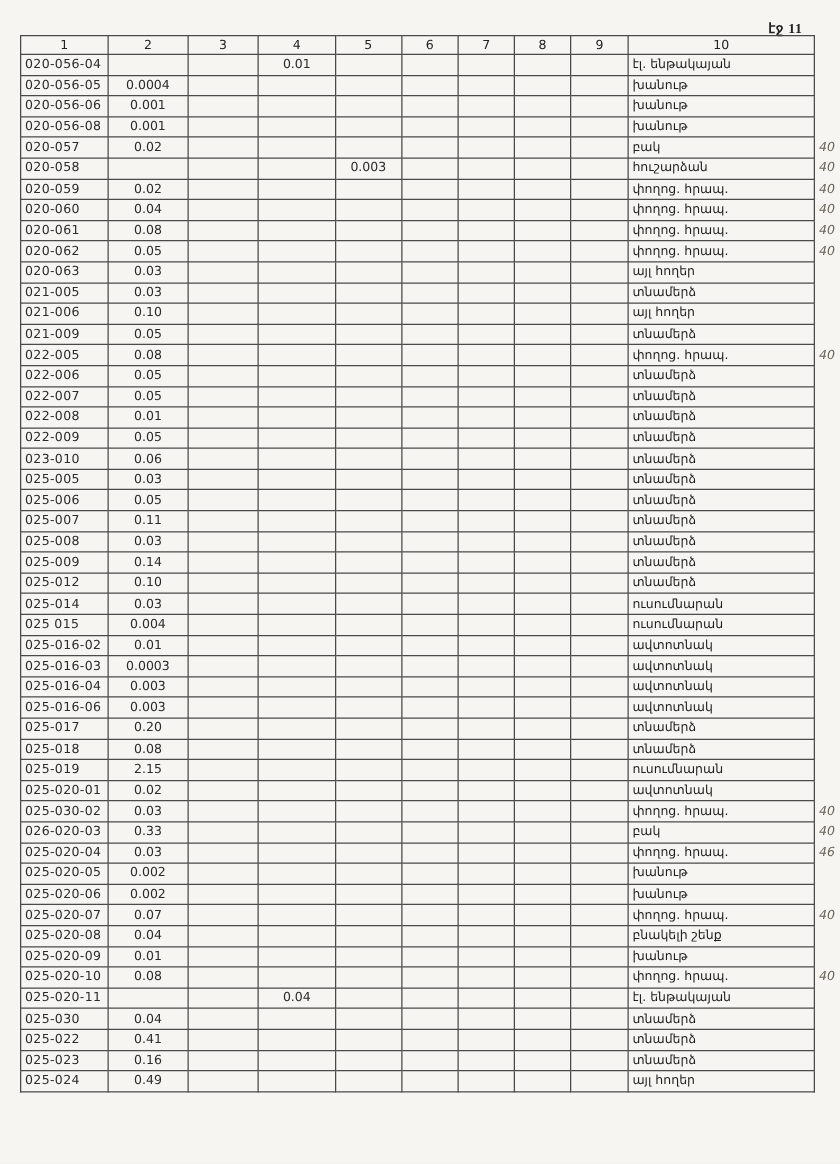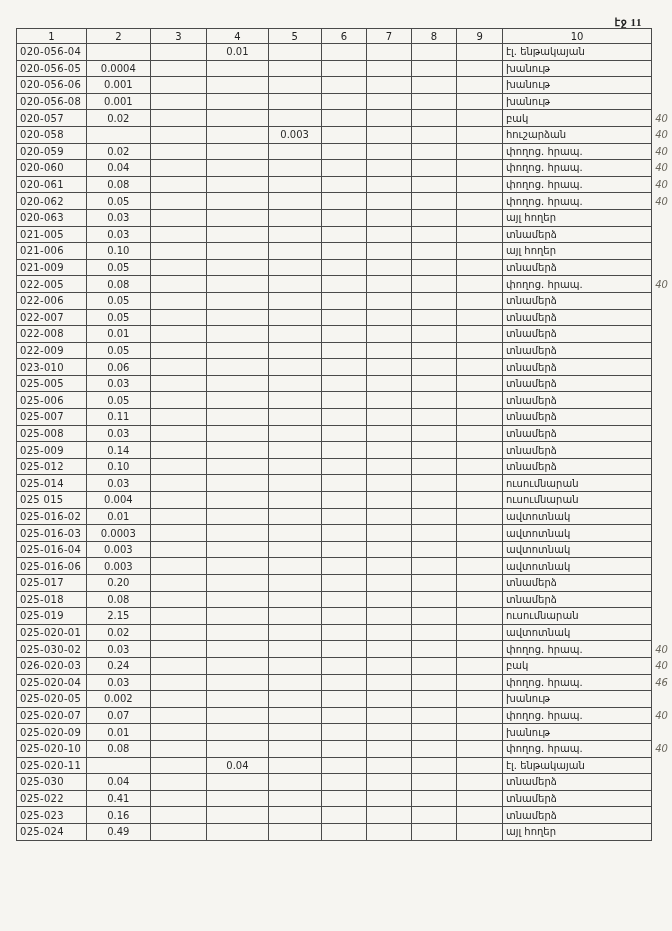--- a/index.html
+++ b/index.html
@@ -562,21 +562,21 @@
         <td class="c5"></td>
         <td class="c6"></td>
         <td class="c7"></td>
         <td class="c8"></td>
         <td class="c9"></td>
         <td class="c10">փողոց. հրապ.</td>
         <td class="note-cell">40</td>
       </tr>
       <tr>
         <td class="c1">026-020-03</td>
-        <td class="c2">0.24</td>
+        <td class="c2">0.33</td>
         <td class="c3"></td>
         <td class="c4"></td>
         <td class="c5"></td>
         <td class="c6"></td>
         <td class="c7"></td>
         <td class="c8"></td>
         <td class="c9"></td>
         <td class="c10">բակ</td>
         <td class="note-cell">40</td>
       </tr>
@@ -600,31 +600,57 @@
         <td class="c4"></td>
         <td class="c5"></td>
         <td class="c6"></td>
         <td class="c7"></td>
         <td class="c8"></td>
         <td class="c9"></td>
         <td class="c10">խանութ</td>
         <td class="note-cell"></td>
       </tr>
       <tr>
+        <td class="c1">025-020-06</td>
+        <td class="c2">0.002</td>
+        <td class="c3"></td>
+        <td class="c4"></td>
+        <td class="c5"></td>
+        <td class="c6"></td>
+        <td class="c7"></td>
+        <td class="c8"></td>
+        <td class="c9"></td>
+        <td class="c10">խանութ</td>
+        <td class="note-cell"></td>
+      </tr>
+      <tr>
         <td class="c1">025-020-07</td>
         <td class="c2">0.07</td>
         <td class="c3"></td>
         <td class="c4"></td>
         <td class="c5"></td>
         <td class="c6"></td>
         <td class="c7"></td>
         <td class="c8"></td>
         <td class="c9"></td>
         <td class="c10">փողոց. հրապ.</td>
         <td class="note-cell">40</td>
+      </tr>
+      <tr>
+        <td class="c1">025-020-08</td>
+        <td class="c2">0.04</td>
+        <td class="c3"></td>
+        <td class="c4"></td>
+        <td class="c5"></td>
+        <td class="c6"></td>
+        <td class="c7"></td>
+        <td class="c8"></td>
+        <td class="c9"></td>
+        <td class="c10">բնակելի շենք</td>
+        <td class="note-cell"></td>
       </tr>
       <tr>
         <td class="c1">025-020-09</td>
         <td class="c2">0.01</td>
         <td class="c3"></td>
         <td class="c4"></td>
         <td class="c5"></td>
         <td class="c6"></td>
         <td class="c7"></td>
         <td class="c8"></td>

